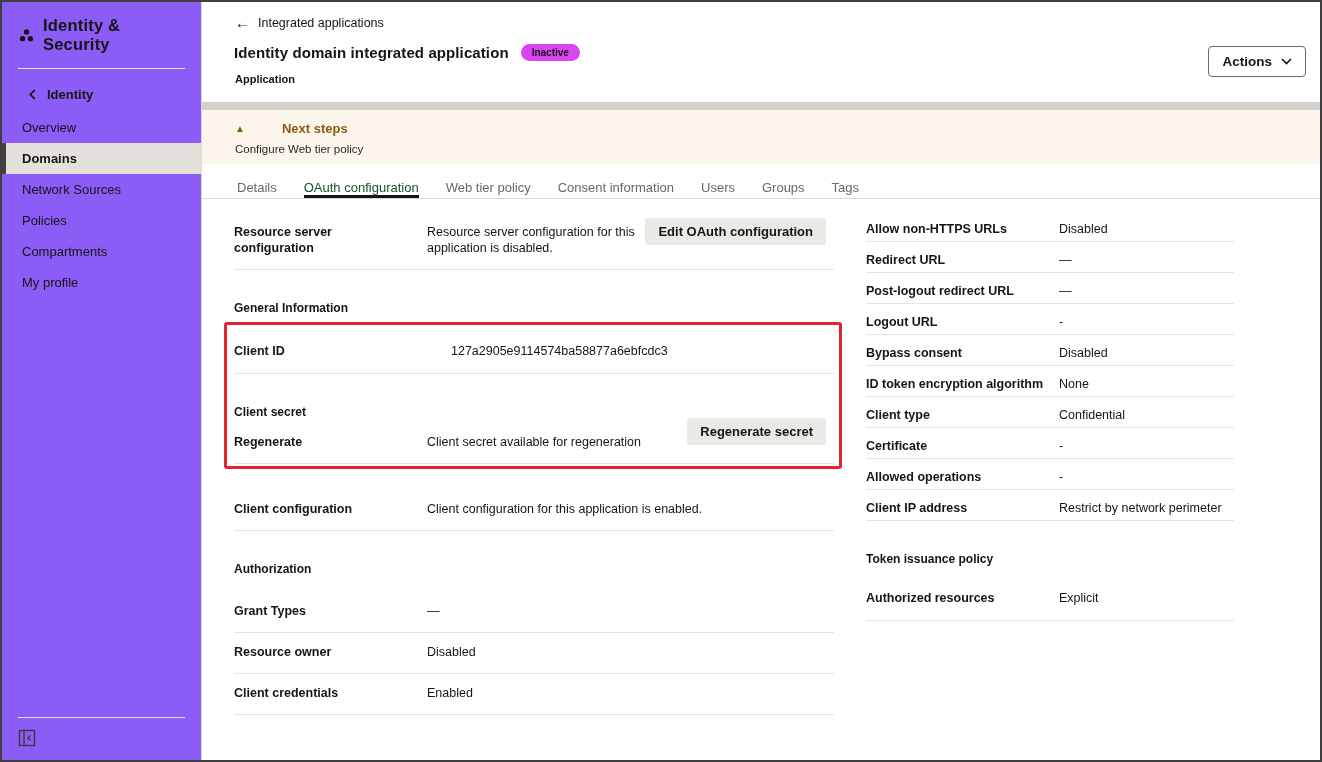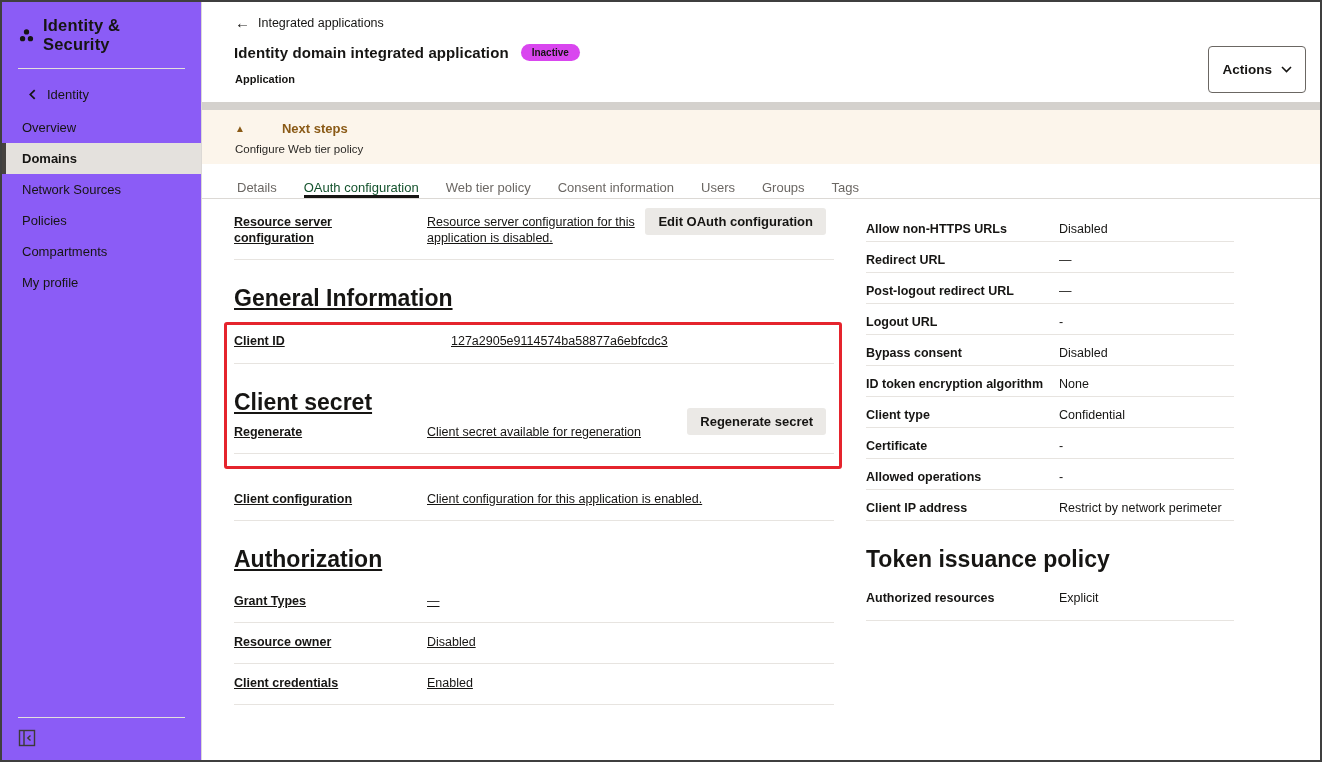--- a/index.html
+++ b/index.html
@@ -6,60 +6,60 @@
   html,body { width:1322px; height:762px; }
   body { font-family:"Liberation Sans", sans-serif; color:#161513; background:#fff; }
   .app { position:relative; width:1322px; height:762px; border:2px solid #3f3f3f; background:#fff; overflow:hidden; }
 
   
   .sidebar { position:absolute; left:0; top:0; width:200px; height:100%; background:#8b5cf6; border-right:1px solid #dcd9d5; }
   .sb-header { display:flex; align-items:center; gap:8px; padding:14px 16px 12px 16px; }
   .sb-header .ttl { font-size:16.5px; font-weight:700; letter-spacing:.2px; }
   .sb-divider { height:1px; background:#e3e0dc; margin:2px 16px; }
   .sb-section { display:flex; align-items:center; gap:10px; padding:16px 16px 10px 26px; }
-  .sb-section .lbl { font-size:13px; font-weight:400; }
+  .sb-section .lbl { font-size:13px; font-weight:700; }
   .sb-item { position:relative; padding:8px 16px 8px 20px; font-size:13px; color:#161513; cursor:pointer; }
   .sb-item.selected { background:#e4e1dd; font-weight:600; }
   .sb-item.selected::before { content:""; position:absolute; left:0; top:0; bottom:0; width:4px; background:#45423e; }
   .sb-bottom { position:absolute; left:0; right:0; bottom:0; }
   .sb-bottom .sb-divider { margin:0 16px 10px 16px; }
   .collapse-btn { margin:0 0 12px 16px; width:20px; height:20px; background:none; border:none; cursor:pointer; padding:0; }
 
   
   .main { position:absolute; left:200px; top:0; right:0; bottom:0; background:#fff; }
 
   .breadcrumb { position:absolute; left:33px; top:13px; display:flex; align-items:center; gap:8px; font-size:12.5px; cursor:pointer; }
   .breadcrumb .arrow { font-size:15px; line-height:1; }
   .title-row { position:absolute; left:32px; top:42px; display:flex; align-items:center; gap:12px; white-space:nowrap; }
   .page-title { font-size:15px; font-weight:700; letter-spacing:.1px; }
   .badge { background:#d946ef; color:#161513; font-size:10px; font-weight:700; padding:3px 11px; border-radius:11px; }
   .subtitle { position:absolute; left:33px; top:71px; font-size:11px; font-weight:600; }
-  .actions-btn { position:absolute; right:14px; top:44px; height:47px; padding:0 13px; display:flex; align-items:center; gap:9px;
+  .actions-btn { position:absolute; right:14px; top:44px; height:31px; padding:0 13px; display:flex; align-items:center; gap:9px;
     background:#fff; border:1px solid #6b6763; border-radius:4px; font-size:13.5px; font-weight:600; color:#161513; cursor:pointer; }
 
   .gray-bar { position:absolute; left:0; right:0; top:100px; height:8px; background:#d4d1cd; }
 
   .banner { position:absolute; left:0; right:0; top:108px; height:54px; background:#fcf5eb; }
   .banner-title { position:absolute; left:33px; top:11px; display:flex; align-items:center; gap:9px; }
   .banner-title .txt { font-size:13px; font-weight:700; color:#8a5a16;padding-left:28px; }
   .banner-msg { position:absolute; left:33px; top:33px; font-size:11.5px; color:#2b2926; }
 
   .tabbar { position:absolute; left:0; right:0; top:162px; height:35px; background:#fff; border-bottom:1px solid #dcd9d5;
     display:flex; align-items:stretch; padding-left:35px; gap:27px; }
   .tab { display:flex; align-items:center; font-size:13px; color:#6b6763; cursor:pointer; border-bottom:3px solid transparent; padding-top:16px; }
   .tab.active { color:#14532d; font-weight:400; border-bottom-color:#161513; }
 
   .content { position:absolute; left:0; right:0; top:197px; bottom:0; overflow:hidden; background:#fff; }
-  .left-col { position:absolute; left:32px; top:1px; width:600px;text-decoration:underline; }
+  .left-col { position:absolute; left:32px; top:11px; width:600px; }
   .right-col { position:absolute; left:664px; top:0; width:368px; }
 
   .row { position:relative; display:flex; align-items:flex-start; padding:11px 0 13px; border-bottom:1px solid #e7e4e0; }
   .row .label { flex:none; width:193px; font-size:12.5px; font-weight:700; line-height:16px; padding-right:12px; }
   .row .value { font-size:12.5px; line-height:16px; max-width:255px; }
-  .section-heading { font-size:23px; font-weight:700; margin:28px 0 0 0; line-height:21px; }
+  .section-heading { font-size:12px; font-weight:700; margin:28px 0 0 0; line-height:21px; }
 
   .ghost-btn { position:absolute; right:8px; top:8px; background:#ebe9e6; border:none; border-radius:3px;
     font-family:inherit; font-size:13px; font-weight:600; color:#161513; padding:6px 13px; cursor:pointer; white-space:nowrap; }
   .more-btn { position:absolute; right:14px; top:6px; background:#ecebe8; border:none; border-radius:4px;
     width:31px; height:27px; font-size:13px; font-weight:700; color:#161513; cursor:pointer; line-height:1; letter-spacing:1px; }
 
   .lc-resource .row-rs { padding-top:14px; }
   .row-clientid { margin-top:12px; padding:12px 0 14px;gap:24px; }
   .h-clientsecret { margin-top:28px; }
   .row-showsecret { margin-top:10px; padding:12px 0 14px; }

